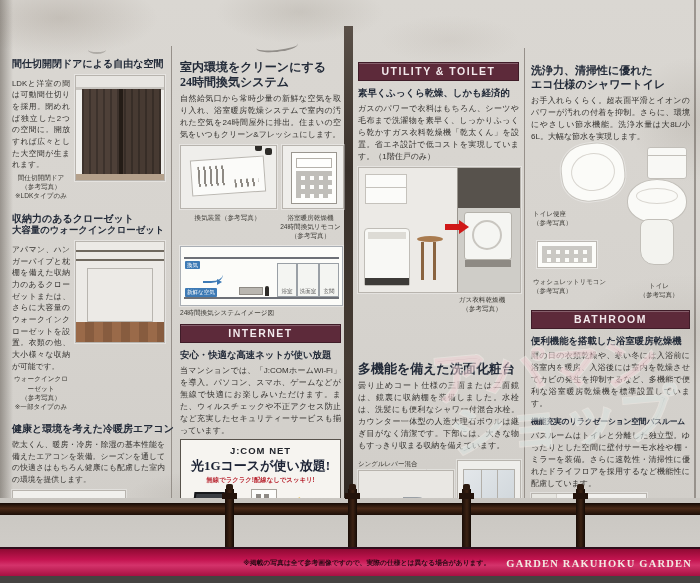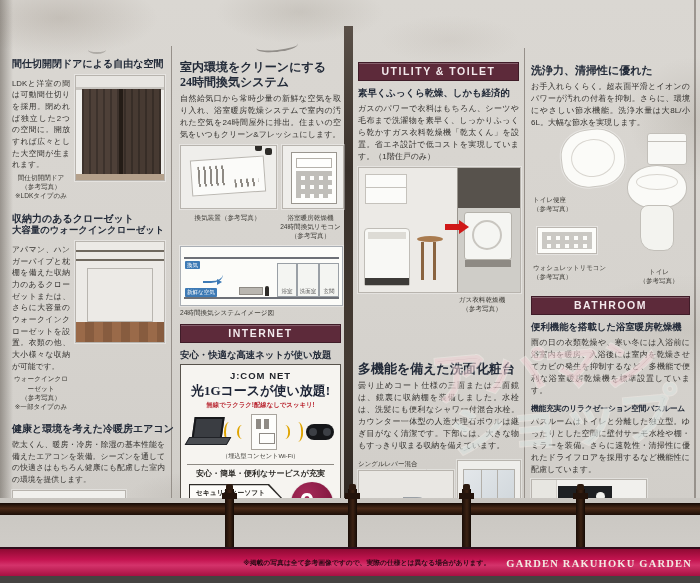--- a/index.html
+++ b/index.html
@@ -327,20 +327,21 @@
         <div class="diag-room" style="left:116px;width:20px;">洗面室</div>
         <div class="diag-room" style="left:138px;width:18px;">玄関</div>
       </div>
       <p class="cap" style="text-align:left;">24時間換気システムイメージ図</p>
     </div>
 
     <div class="banner">INTERNET</div>
 
     <div>
       <h3 class="hd f95">安心・快適な高速ネットが使い放題</h3>
+      <p class="body">当マンションでは、「J:COMホームWi-Fi」を導入。パソコン、スマホ、ゲームなどが無線で快適にお楽しみいただけます。また、ウィルスチェックや不正アクセス防止など充実したセキュリティーサービスも揃っています。</p>
       <div class="jbox">
         <p class="jbrand">J:COM NET</p>
         <p class="jtitle">光1Gコースが使い放題!</p>
         <p class="jsub">無線でラクラク!配線なしでスッキリ!</p>
         <div class="devrow">
           <div class="laptop">
             <div class="laptop-scr"></div>
             <div class="laptop-base"></div>
           </div>
           <div class="wave"></div>
@@ -413,20 +414,21 @@
 ※タイプによりサイズ・仕様が異なります</p>
         <p class="capL abs" style="left:99px;top:112px;width:62px;text-align:center;">ドレッサー上部（三面鏡）
 （参考写真）</p>
       </div>
     </div>
   </section>
 
   <section class="col" id="col4">
     <div>
       <h3 class="hd f11">洗浄力、清掃性に優れた</h3>
+      <h3 class="hd f11">エコ仕様のシャワートイレ</h3>
       <p class="body">お手入れらくらく。超表面平滑とイオンのパワーが汚れの付着を抑制。さらに、環境にやさしい節水機能。洗浄水量は大8L/小6L。大幅な節水を実現します。</p>
       <div class="toiletblock">
         <div class="ph abs seatph"></div>
         <div class="ph abs toiletph">
           <div class="tank"></div>
           <div class="bowl"></div>
           <div class="ped"></div>
         </div>
         <p class="capL abs" style="left:2px;top:60px;width:58px;">トイレ便座
 （参考写真）</p>

